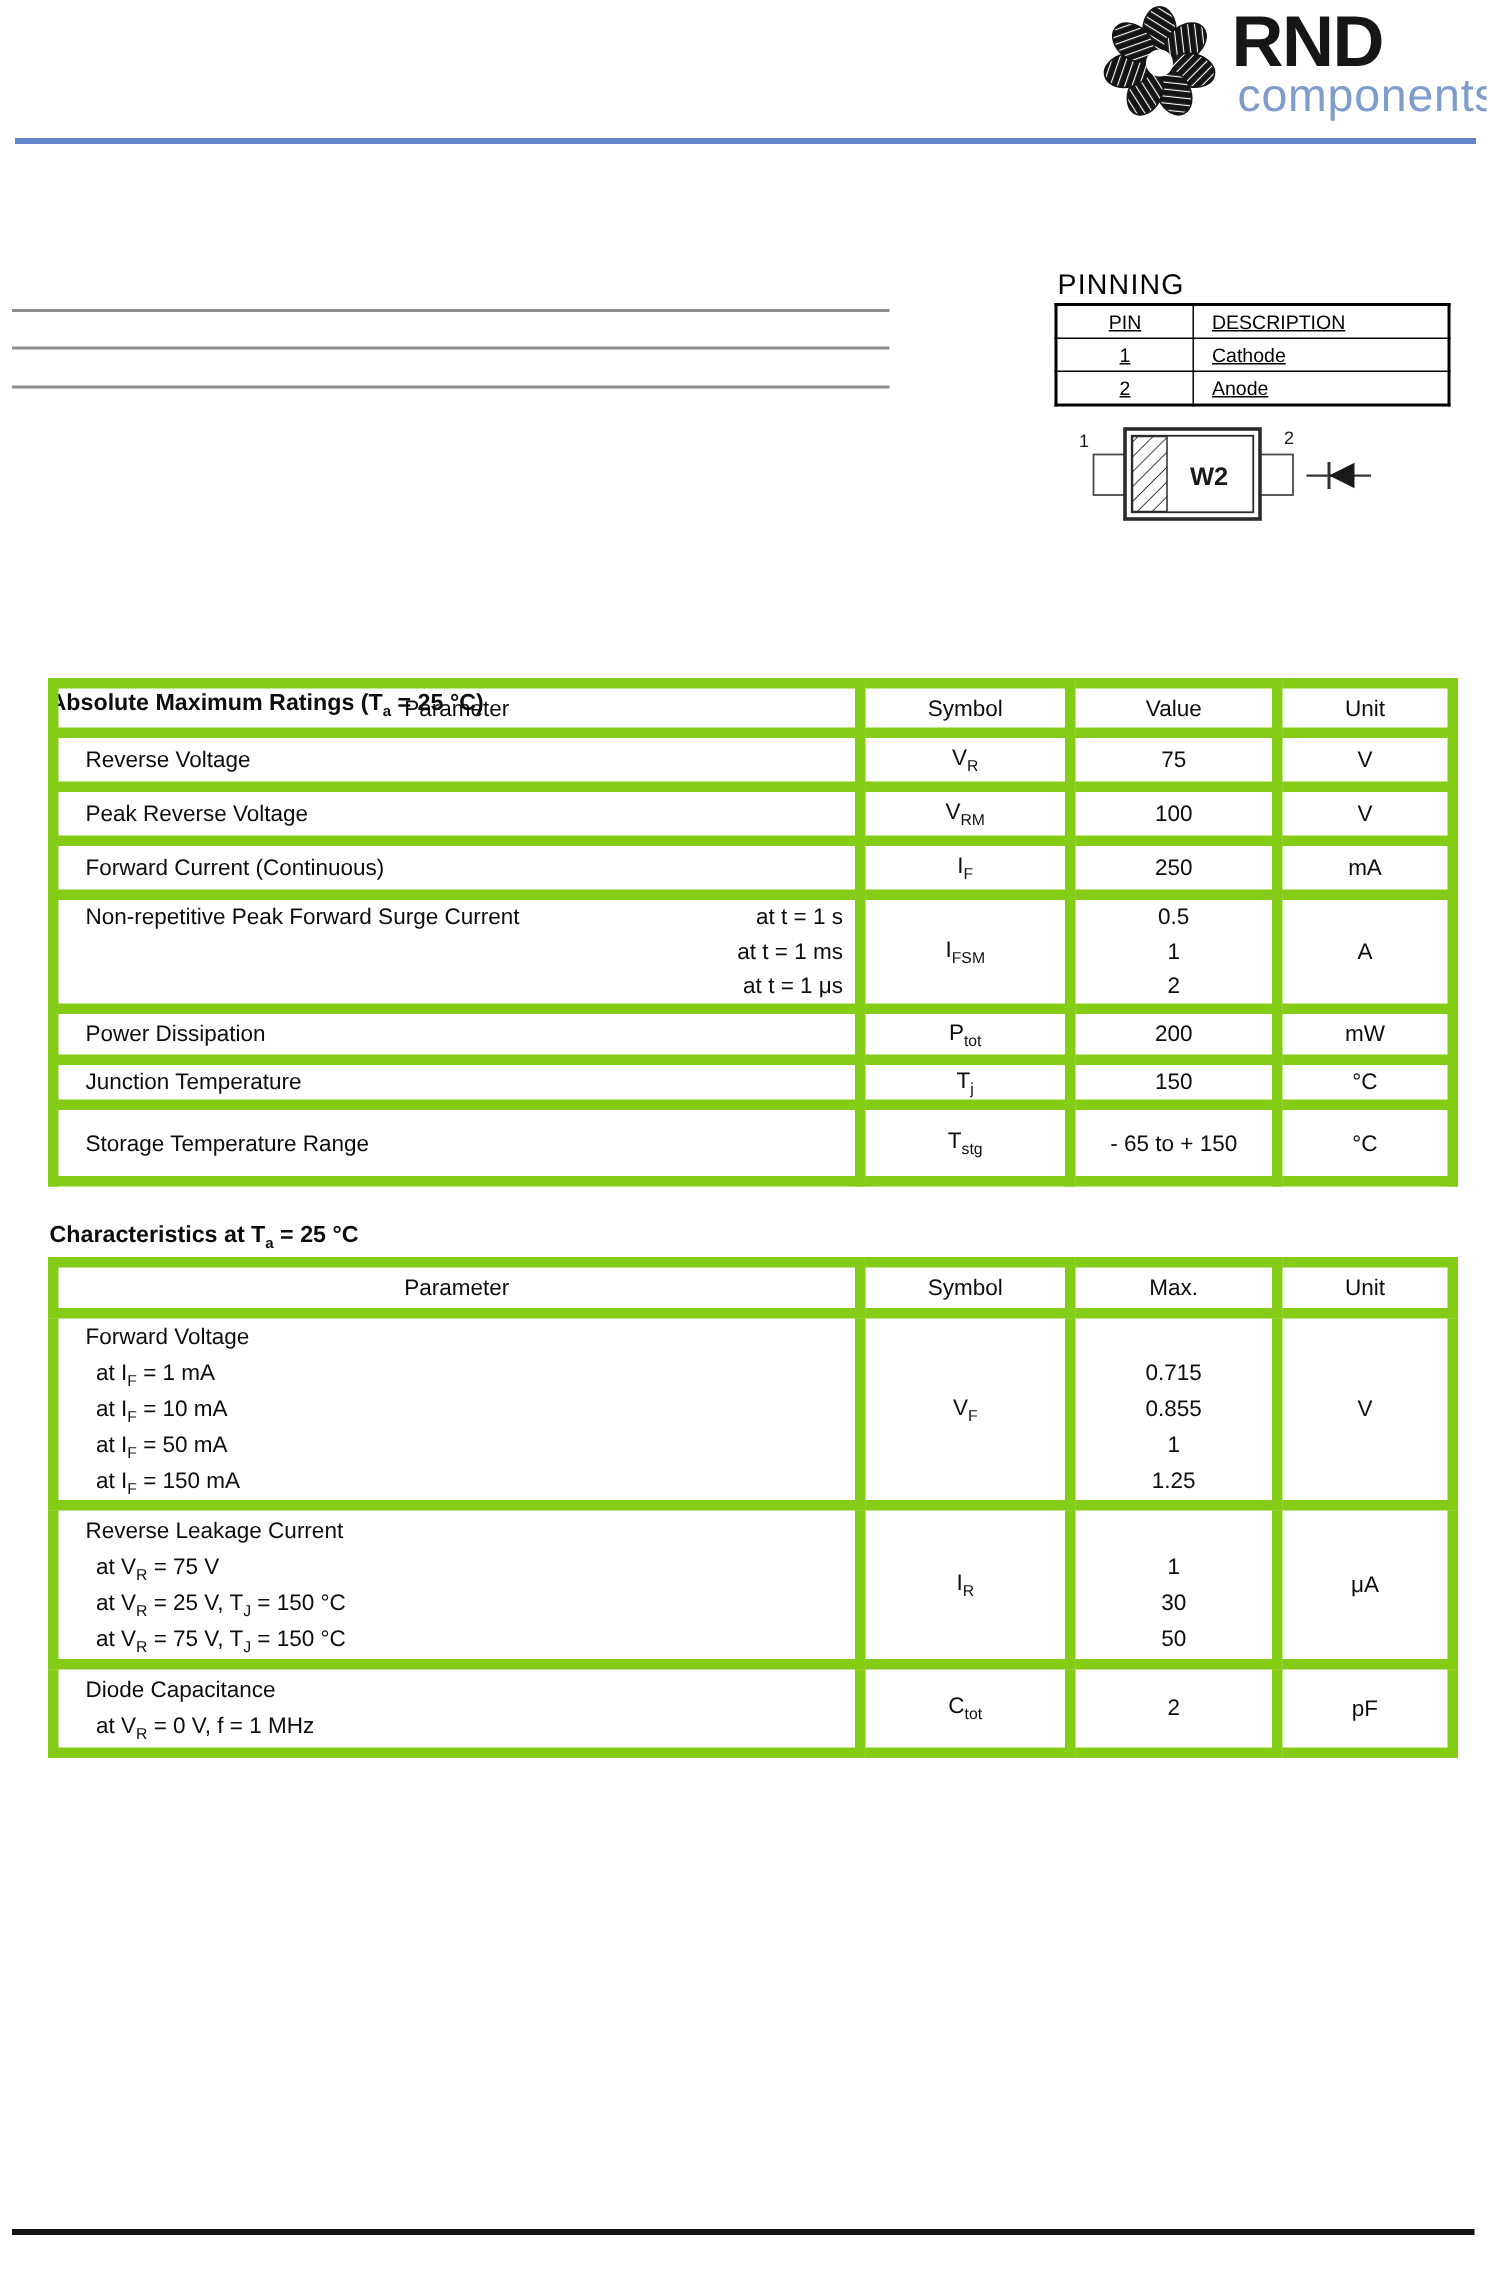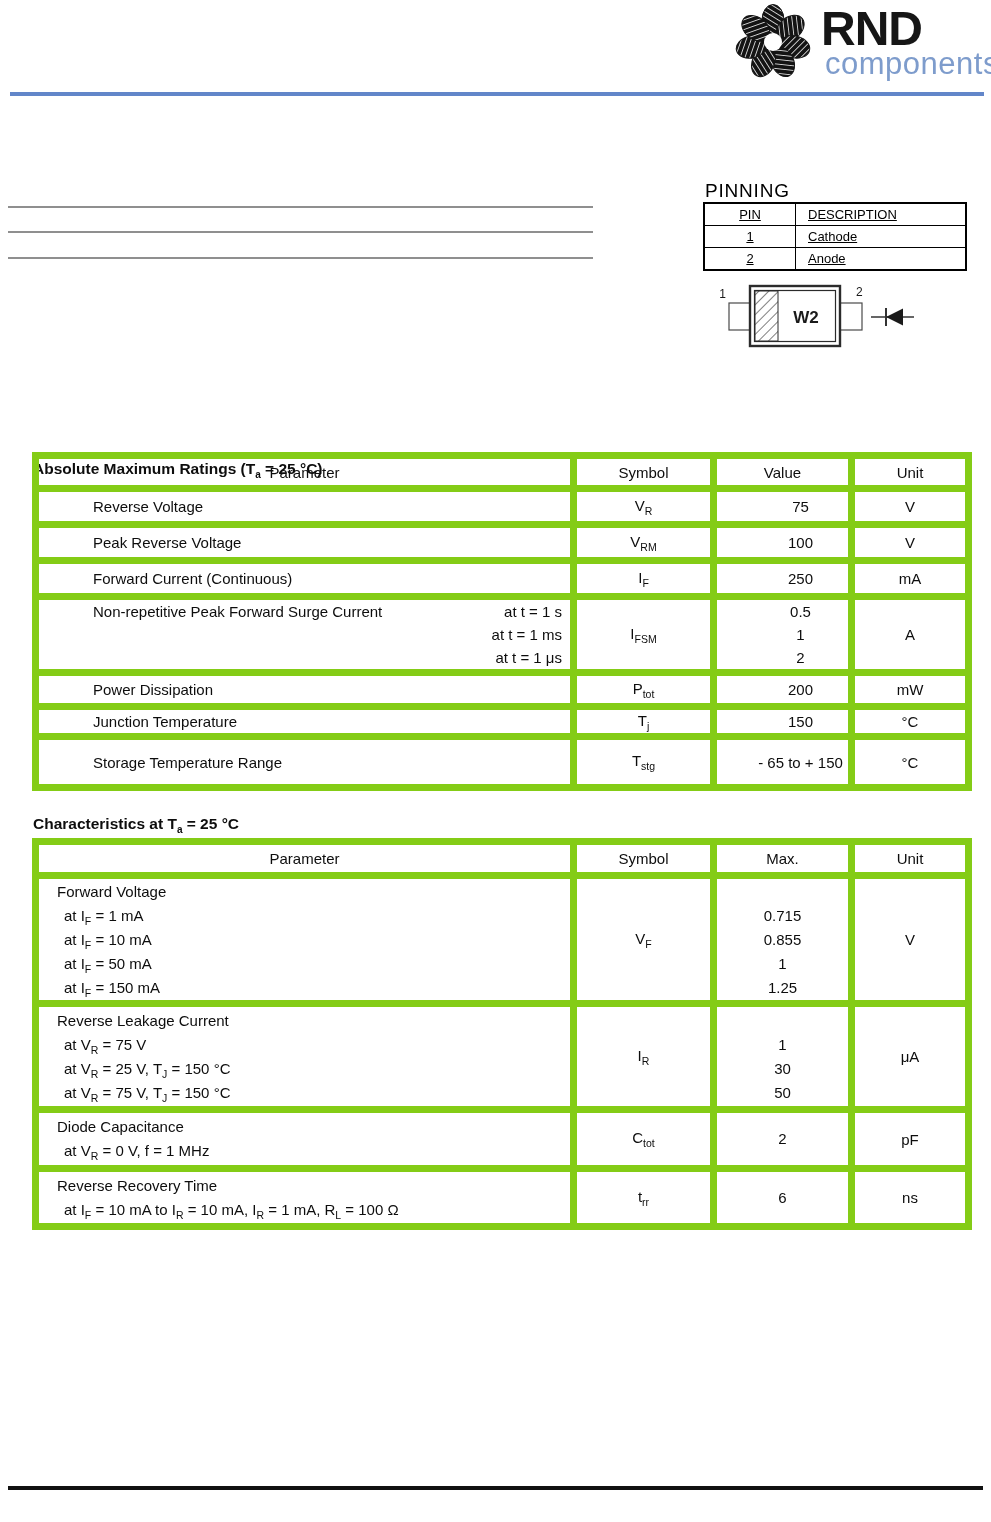--- a/index.html
+++ b/index.html
@@ -41,21 +41,21 @@
           font-size:15px; color:#0d0d0d; }
   #abs-table { top:452px; } #char-table { top:838px; }
   .spec th, .spec td { border:7px solid #84cc16; padding:0; font-weight:normal; }
   .spec th { text-align:center; }
   .spec td.param { text-align:left; padding:0 8px 0 18px; vertical-align:middle; }
   .spec td.sym, .spec td.val, .spec td.unit { text-align:center; vertical-align:middle; }
   .pline { display:flex; }
   .pline .r { margin-left:auto; }
   .pline.ind { padding-left:7px; }
   sub { font-size:10.5px; }
-  #abs-table .pline, #abs-table .vline { height:23px; line-height:23px;margin-left:36px; }
+  #abs-table .pline, #abs-table .vline { height:23px; line-height:23px; }
   #char-table .pline, #char-table .vline { height:24px; line-height:24px; }
   #abs-table thead tr { height:33px; }
   #abs-table tbody tr:nth-child(1){height:36px} #abs-table tbody tr:nth-child(2){height:36px}
   #abs-table tbody tr:nth-child(3){height:36px} #abs-table tbody tr:nth-child(4){height:70px}
   #abs-table tbody tr:nth-child(5){height:34px} #abs-table tbody tr:nth-child(6){height:21px}
   #abs-table tbody tr:nth-child(7){height:51px}
   #char-table thead tr { height:34px; }
   #char-table tbody tr:nth-child(1){height:128px} #char-table tbody tr:nth-child(2){height:106px}
   #char-table tbody tr:nth-child(3){height:59px} #char-table tbody tr:nth-child(4){height:58px}
   .col-param{width:538px}.col-sym{width:140px}.col-val{width:138px}.col-unit{width:117px}
@@ -329,32 +329,17 @@
             <div class="pline ind">
               <span class="l">at V<sub>R</sub> = 0 V, f = 1 MHz</span>
             </div>
           </td>
           <td class="sym">C<sub>tot</sub></td>
           <td class="val">
             <div class="vline">2</div>
           </td>
           <td class="unit">pF</td>
         </tr>
-        <tr>
-          <td class="param">
-            <div class="pline">
-              <span class="l">Reverse Recovery Time</span>
-            </div>
-            <div class="pline ind">
-              <span class="l">at I<sub>F</sub> = 10 mA to I<sub>R</sub> = 10 mA, I<sub>R</sub> = 1 mA, R<sub>L</sub> = 100 Ω</span>
-            </div>
-          </td>
-          <td class="sym">t<sub>rr</sub></td>
-          <td class="val">
-            <div class="vline">6</div>
-          </td>
-          <td class="unit">ns</td>
-        </tr>
       </tbody>
     </table>
 
   <div class="rule-bottom"></div>
 </div>
 
 </body></html>

